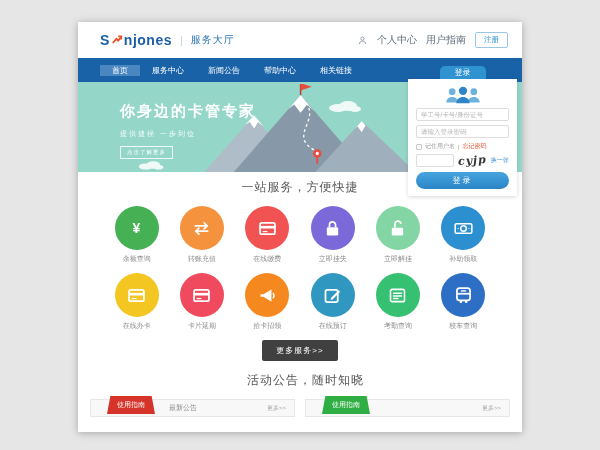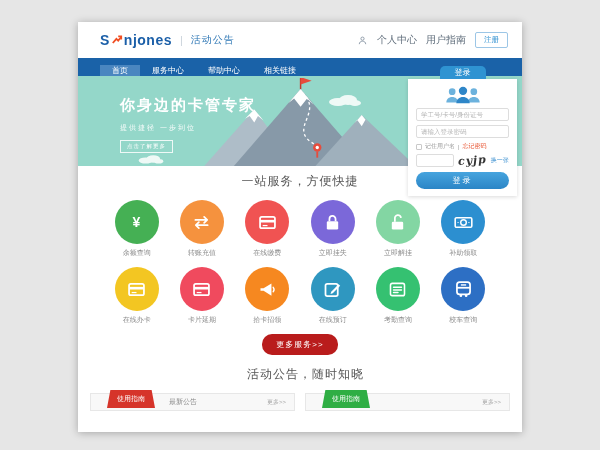--- a/index.html
+++ b/index.html
@@ -16,21 +16,21 @@
   .logo-bolt { width:12px; height:12px; margin:0 1px; }
   .logo-div { color:#c9d2da; font-size:11px; margin:0 8px; }
   .logo-product { color:#2e77b5; font-size:10px; letter-spacing:1px; }
   .header-right { margin-left:auto; display:flex; align-items:center; gap:9px; }
   .hdr-icon { width:11px; height:11px; }
   .hdr-link { font-size:10px; color:#5d6b79; cursor:pointer; }
   .register-btn { font-size:7.5px; color:#2e8fd0; border:1px solid #9cc6e6; border-radius:2px;
                   background:#fff; padding:2px 8px; cursor:pointer; }
 
   
-  .nav { height:18px; background:#1a62a8; display:flex; align-items:flex-end; padding-left:22px; position:relative; z-index:3;font-family:Liberation Mono, monospace; }
+  .nav { height:24px; background:#1a62a8; display:flex; align-items:center; padding-left:22px; position:relative; z-index:3;font-family:Liberation Mono, monospace; }
   .nav-item { color:#fff; font-size:8px; display:flex; align-items:center; padding:0 12px; cursor:pointer; }
   .nav-item.active { background:#4a86c0; }
 
   
   .hero { position:relative; height:90px; background:#94d7c9; overflow:visible; }
   .hero-text { position:absolute; left:42px; top:20px; color:#fff; z-index:2; }
   .hero-title { font-size:15px; font-weight:bold; letter-spacing:2px; }
   .hero-sub { font-size:7px; letter-spacing:2px; margin-top:8px; opacity:.95; }
   .hero-cta { display:inline-block; margin-top:7px; font-size:5.5px; color:#fff;
               border:1px solid rgba(255,255,255,.85); padding:2px 6px; letter-spacing:1px; cursor:pointer; }
@@ -61,22 +61,22 @@
                background:linear-gradient(#46a4de,#2b85c6); }
 
   
   .services { background:#fff; padding-top:7px; }
   .svc-title { text-align:center; font-size:12px; color:#555; letter-spacing:1px; }
   .svc-grid { display:grid; grid-template-columns:repeat(6,1fr); row-gap:9px; padding:10px 26px 0 26px; }
   .svc { display:flex; flex-direction:column; align-items:center; cursor:pointer; }
   .svc-circle { width:44px; height:44px; border-radius:50%; display:flex; align-items:center; justify-content:center; }
   .svc-circle svg { width:21px; height:21px; }
   .svc-label { margin-top:4px; font-size:7px; color:#8c8c8c; }
-  .more-btn { display:block; margin:9px auto 0 auto; background:#b91c1c; color:#fff; border:none;
-              border-radius:10px; font-size:8px; padding:5px 14px; letter-spacing:1px; cursor:pointer; }
+  .more-btn { display:block; margin:9px auto 0 auto; background:#404040; color:#fff; border:none;
+              border-radius:2px; font-size:8px; padding:5px 14px; letter-spacing:1px; cursor:pointer; }
 
   
   .announce { background:#fff; padding-top:11px; }
   .ann-title { text-align:center; font-size:12px; color:#555; letter-spacing:1px;margin-left:11px; }
   .ann-bars { display:flex; gap:10px; padding:0 12px; margin-top:10px; }
   .ann-panel { flex:1; position:relative; height:18px; background:#f8f8f8; border:1px solid #e7e7e7;
                display:flex; align-items:center; }
   .ribbon { position:relative; top:-3px; margin-left:16px; color:#fff; font-size:7px; padding:4px 10px;
             clip-path:polygon(7% 0,93% 0,100% 100%,0% 100%); cursor:pointer; }
   .ribbon.red { background:#d6342a; }
@@ -92,36 +92,37 @@
 
     <div class="top-header">
       <div class="logo">
         <span class="logo-part">S</span>
         <svg class="logo-bolt" viewBox="0 0 20 20">
           <path d="M3 15 L9 8 l3 3 L17 5" stroke="#f04e23" stroke-width="3" fill="none"></path>
           <path d="M12 4 h5 v5" stroke="#f04e23" stroke-width="3" fill="none"></path>
         </svg>
         <span class="logo-part">njones</span>
         <span class="logo-div">|</span>
-        <span class="logo-product">活动公告</span>
+        <span class="logo-product">服务大厅</span>
       </div>
       <div class="header-right">
         <svg class="hdr-icon" viewBox="0 0 24 24" fill="none" stroke="#8a97a5" stroke-width="2">
           <circle cx="12" cy="8" r="3.5"></circle>
             <path d="M5 20c0-4 3-6.5 7-6.5s7 2.5 7 6.5"></path>
         </svg>
         <span class="hdr-link">个人中心</span>
         <span class="hdr-link">用户指南</span>
         <button class="register-btn">注册</button>
       </div>
     </div>
 
     <div class="nav" id="navBar">
         <div class="nav-item active">首页</div>
         <div class="nav-item">服务中心</div>
+        <div class="nav-item">新闻公告</div>
         <div class="nav-item">帮助中心</div>
         <div class="nav-item">相关链接</div>
       </div>
 
     <div class="hero">
       <div class="hero-text">
         <div class="hero-title">你身边的卡管专家</div>
         <div class="hero-sub">提供捷径 一步到位</div>
         <span class="hero-cta">点击了解更多</span>
       </div>

